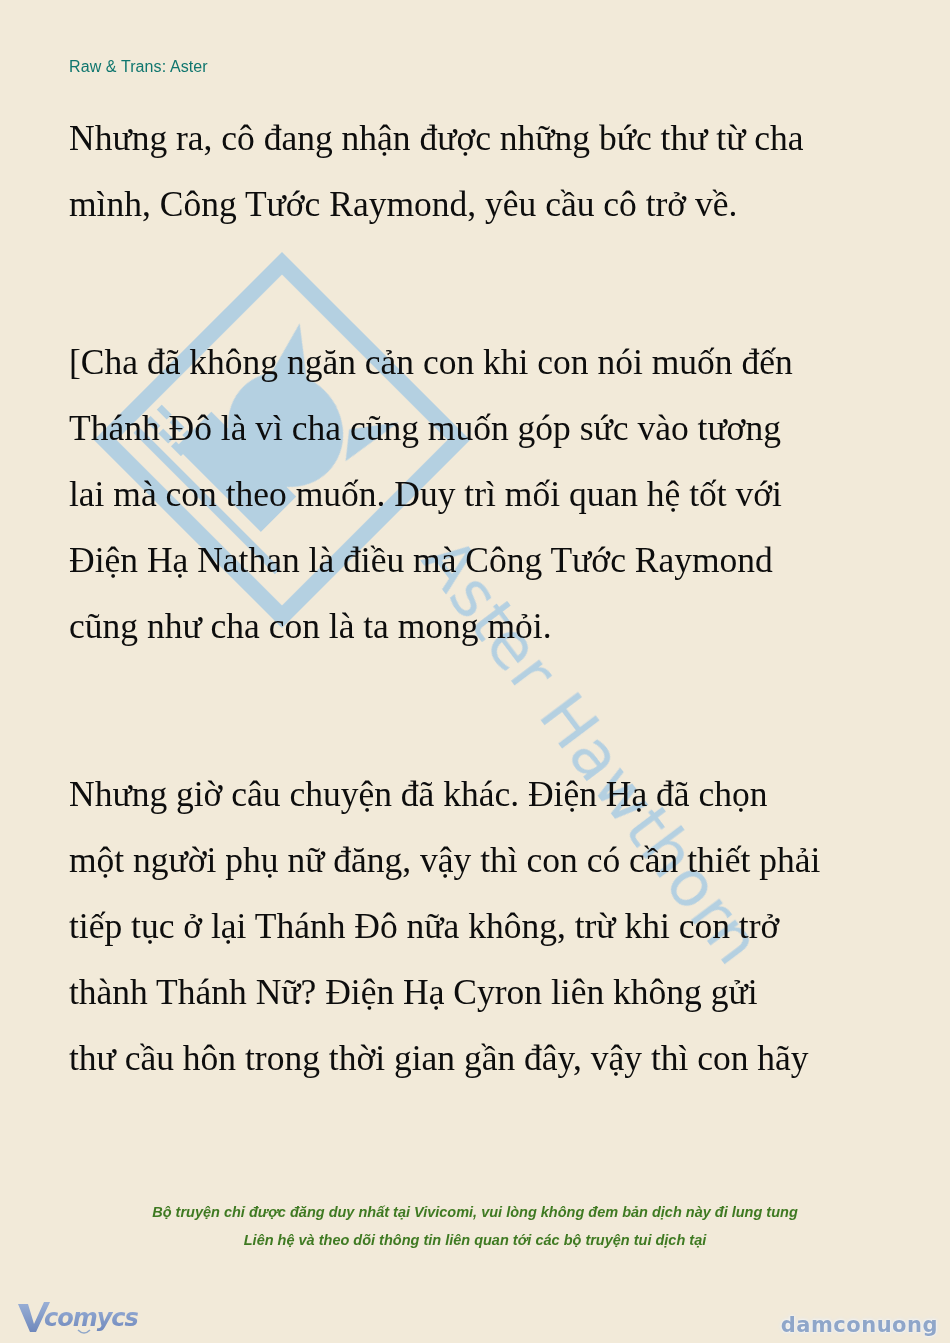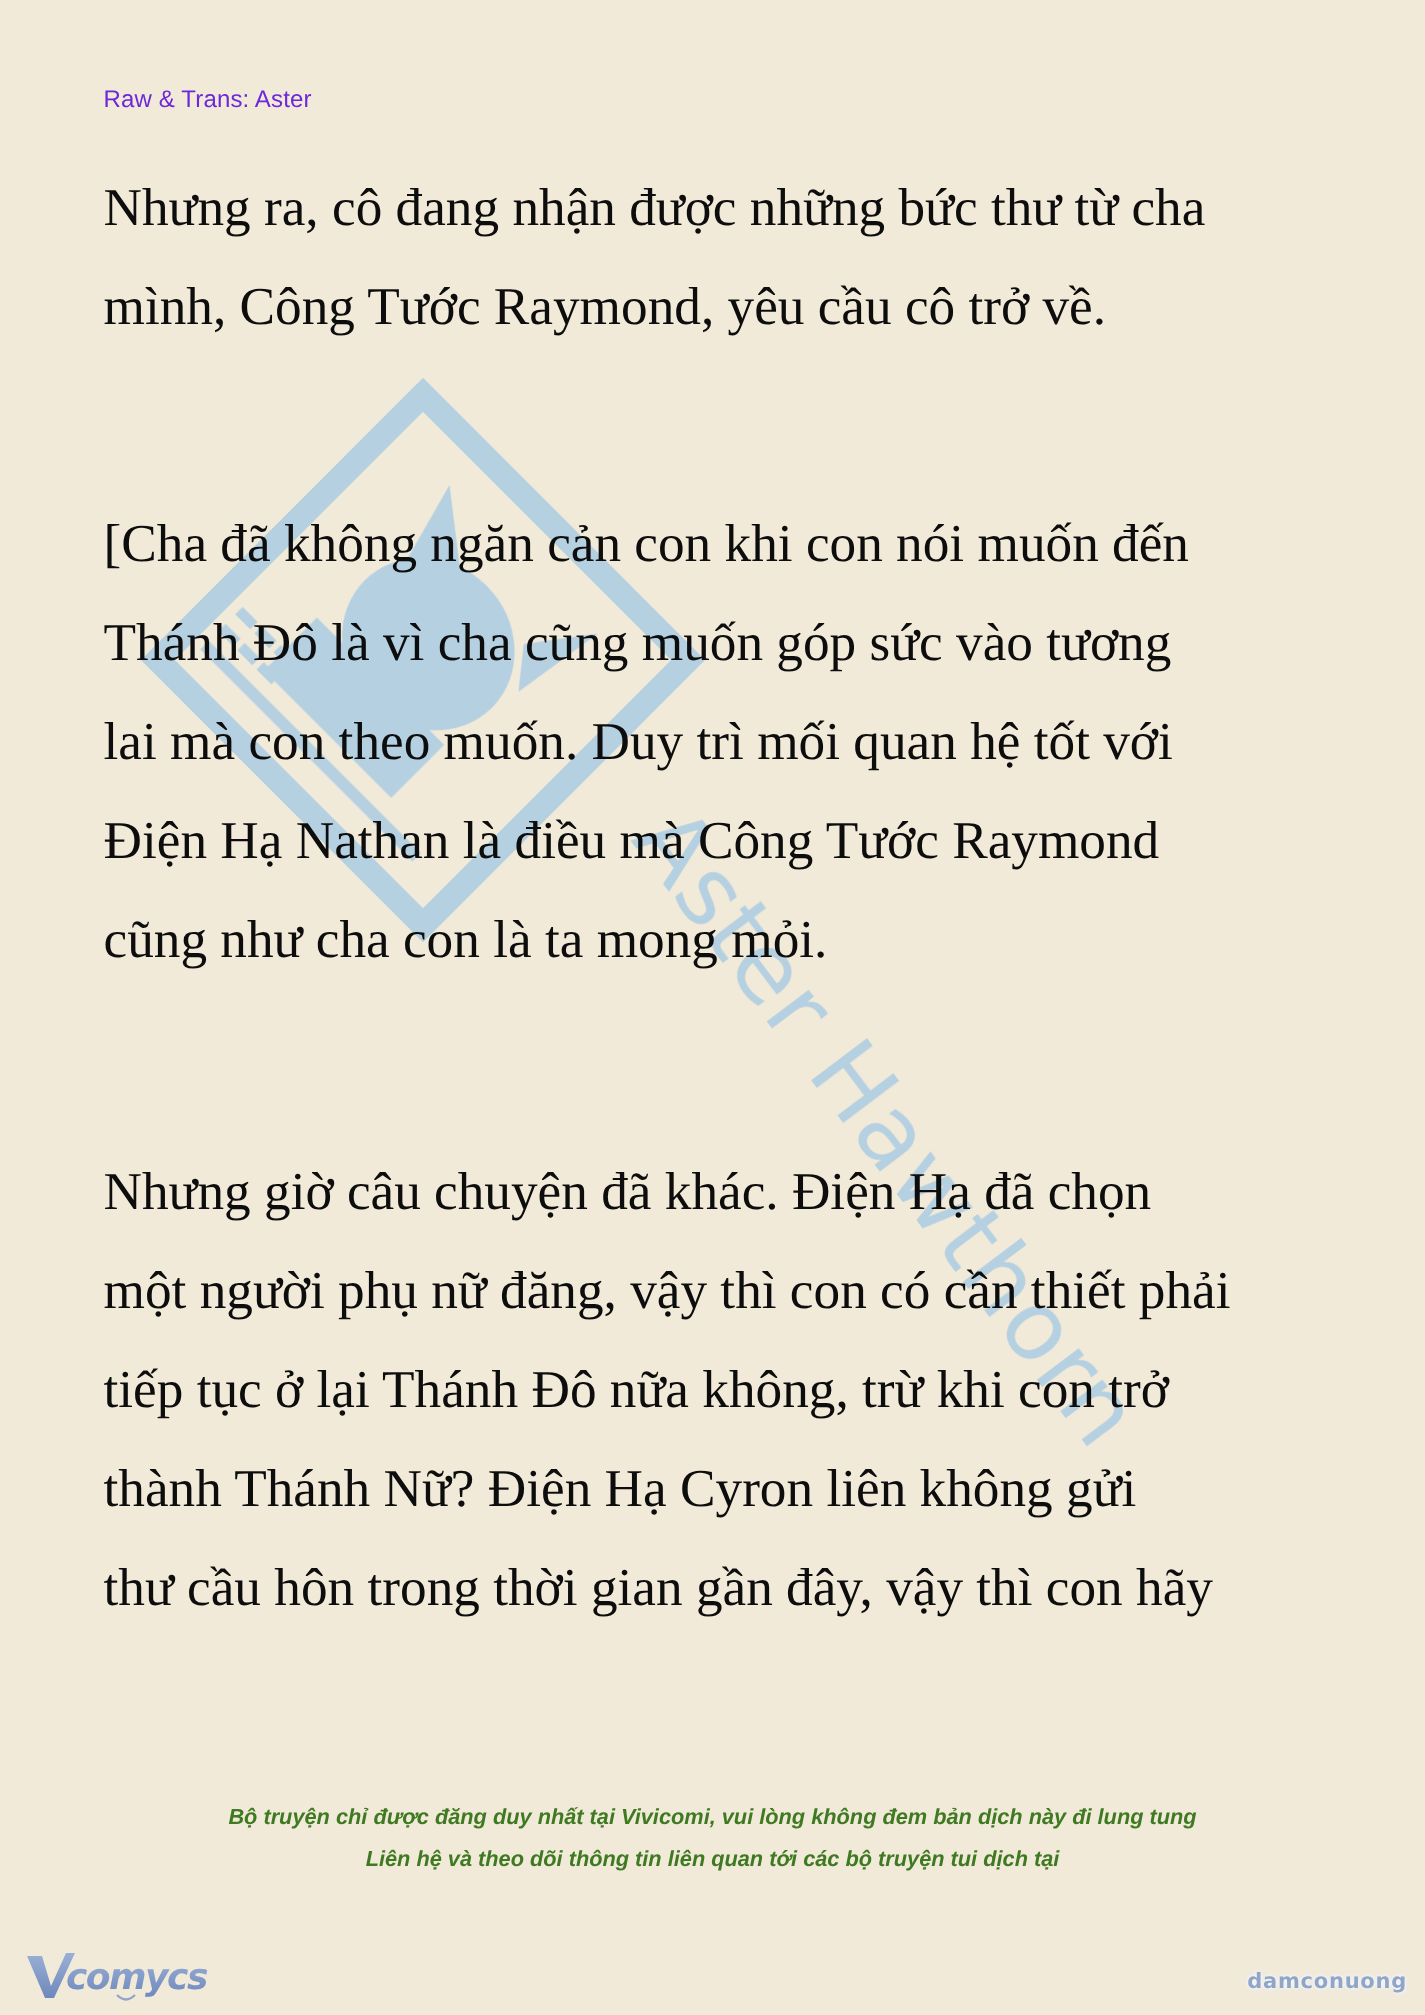--- a/index.html
+++ b/index.html
@@ -14,21 +14,21 @@
       overflow: hidden;
       font-family: "Liberation Serif", "DejaVu Serif", serif;
       color: #111;
     }
     .credit {
       position: absolute;
       left: 69px;
       top: 58px;
       font-family: "Liberation Sans", "DejaVu Sans", sans-serif;
       font-size: 16px;
-      color: #6d28d9;
+      color: #0f766e;
       letter-spacing: 0.1px;
     }
     .page-text {
       position: absolute;
       left: 69px;
       top: 0;
       width: 830px;
       font-size: 35.5px;
       line-height: 66px;
       color: #0d0d0d;
@@ -75,21 +75,21 @@
       left: 16px;
       top: 1298px;
       width: 130px;
       height: 40px;
     }
     .damconuong {
       position: absolute;
       right: 12px;
       top: 1313px;
       font-family: "DejaVu Sans", "Liberation Sans", sans-serif;
-      font-size: 14px;
+      font-size: 21px;
       font-weight: bold;
       color: #8FA6C9;
       letter-spacing: 0.5px;
       text-shadow: 0 0 3px #ffffff, 0 0 5px #dfe7f3;
     }
   </style>
 </head>
 <body>
 
 <div>

